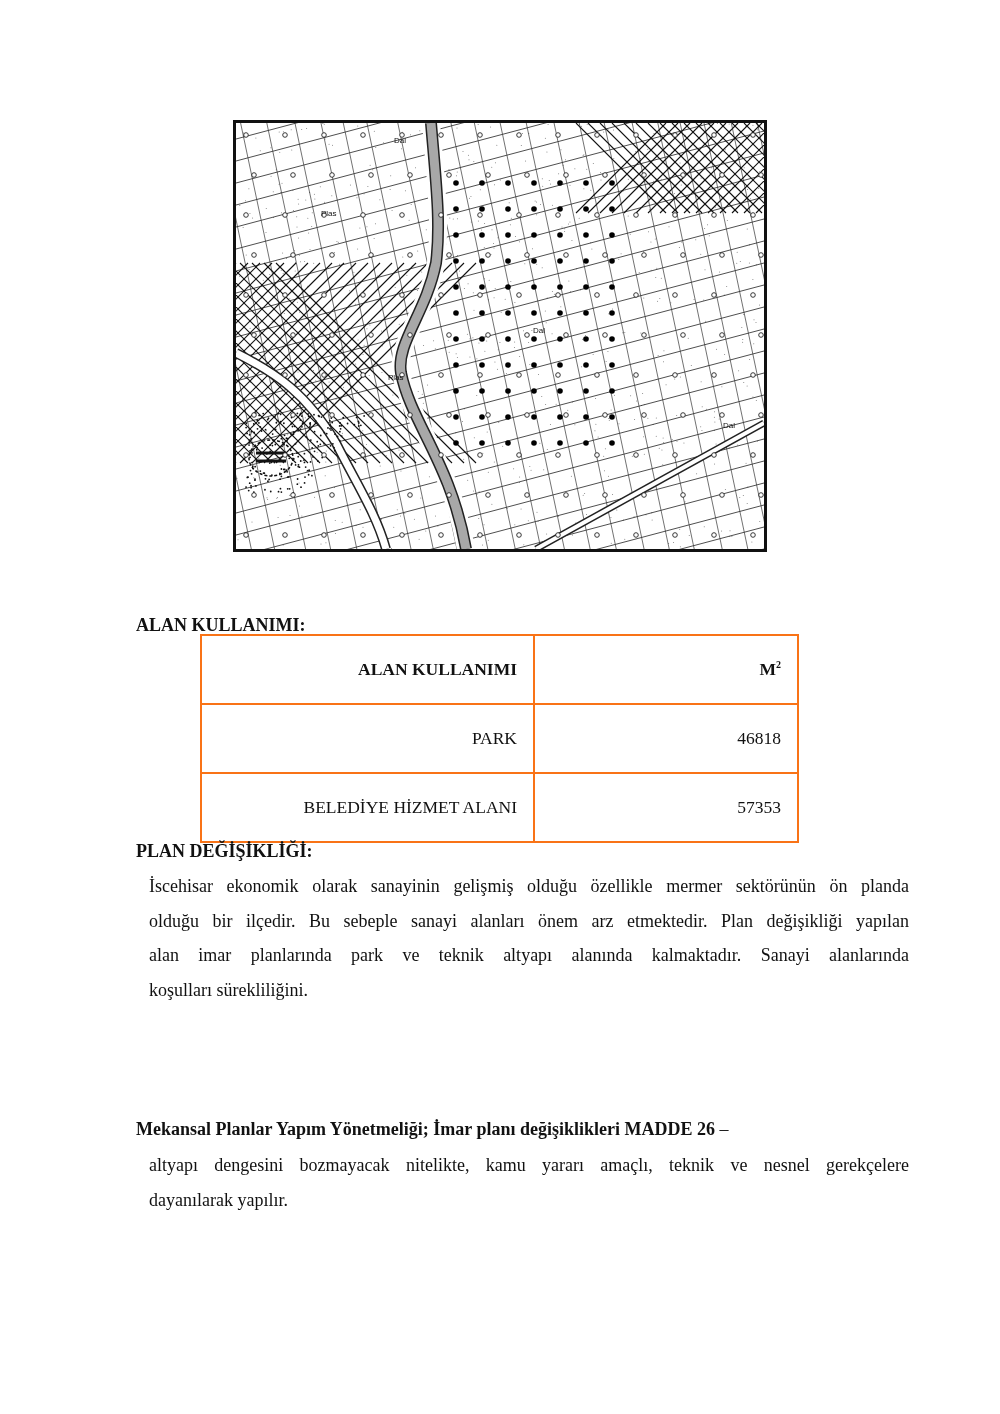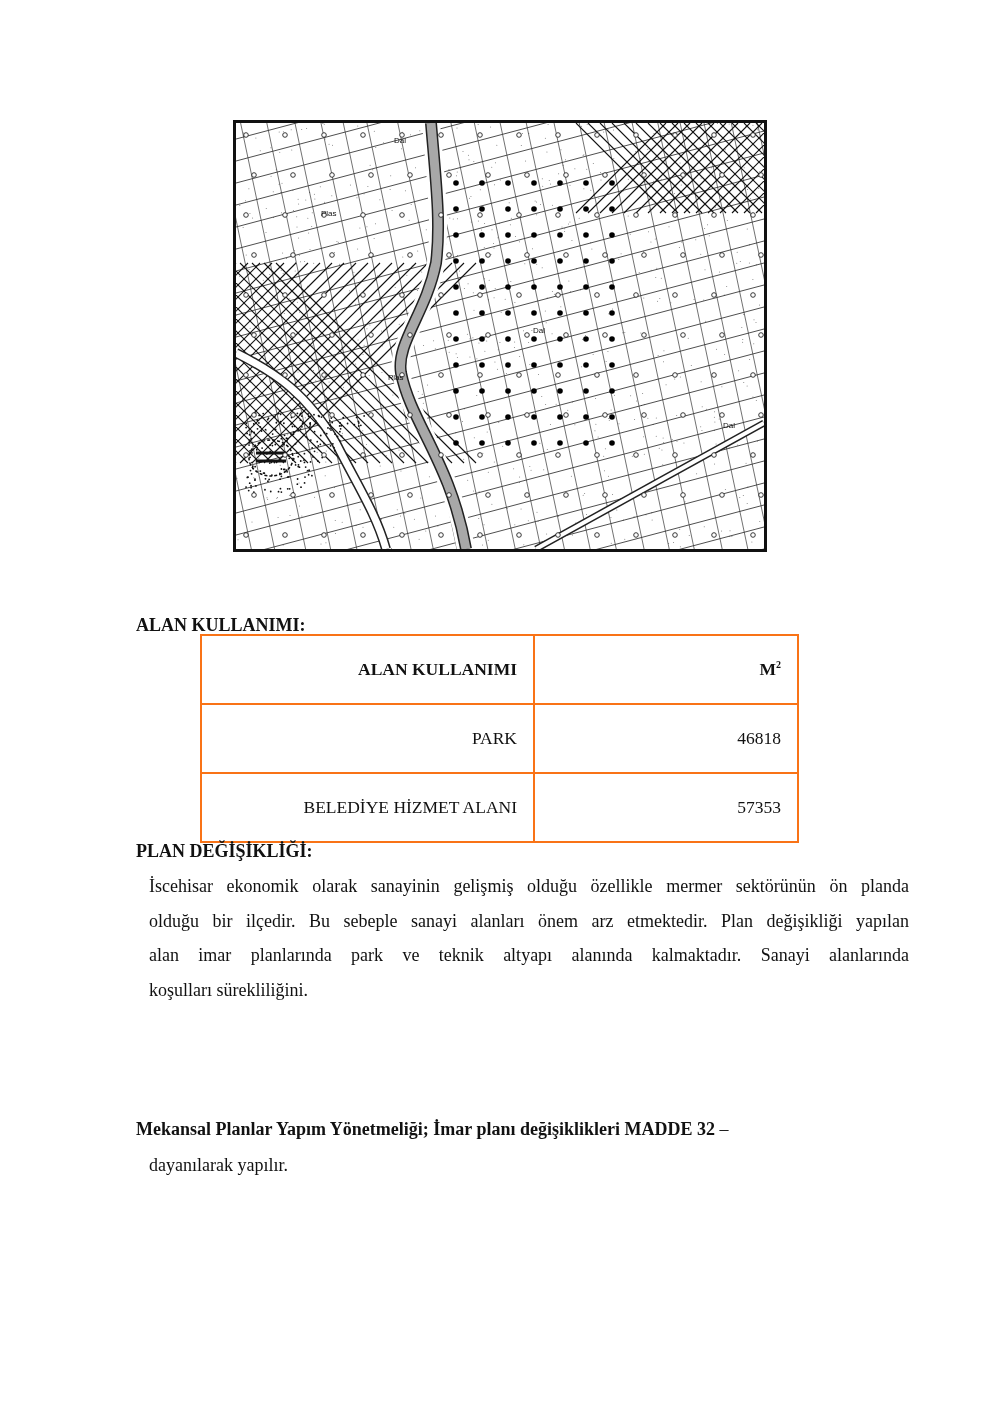--- a/index.html
+++ b/index.html
@@ -1382,17 +1382,18 @@
 
 <h2 class="h-section" id="plan-heading">PLAN DEĞİŞİKLİĞİ:</h2>
 
 <p class="para" id="plan-para">
   <span class="j-line">İscehisar ekonomik olarak sanayinin gelişmiş olduğu özellikle mermer sektörünün ön planda</span>
   <span class="j-line">olduğu bir ilçedir. Bu sebeple sanayi alanları önem arz etmektedir. Plan değişikliği yapılan</span>
   <span class="j-line">alan imar planlarında park ve teknik altyapı alanında kalmaktadır. Sanayi alanlarında</span>
   <span class="j-last">koşulları sürekliliğini.</span>
 </p>
 
-<h2 class="h-section" id="madde-heading"><span>Mekansal Planlar Yapım Yönetmeliği; İmar planı değişiklikleri MADDE 32</span><span class="dash"> –</span></h2>
+<h2 class="h-section" id="madde-heading"><span>Mekansal Planlar Yapım Yönetmeliği; İmar planı değişiklikleri MADDE 26</span><span class="dash"> –</span></h2>
 
 <p class="para" id="madde-para">
+  <span class="j-line">altyapı dengesini bozmayacak nitelikte, kamu yararı amaçlı, teknik ve nesnel gerekçelere</span>
   <span class="j-last">dayanılarak yapılır.</span>
 </p>
 
 </body></html>

